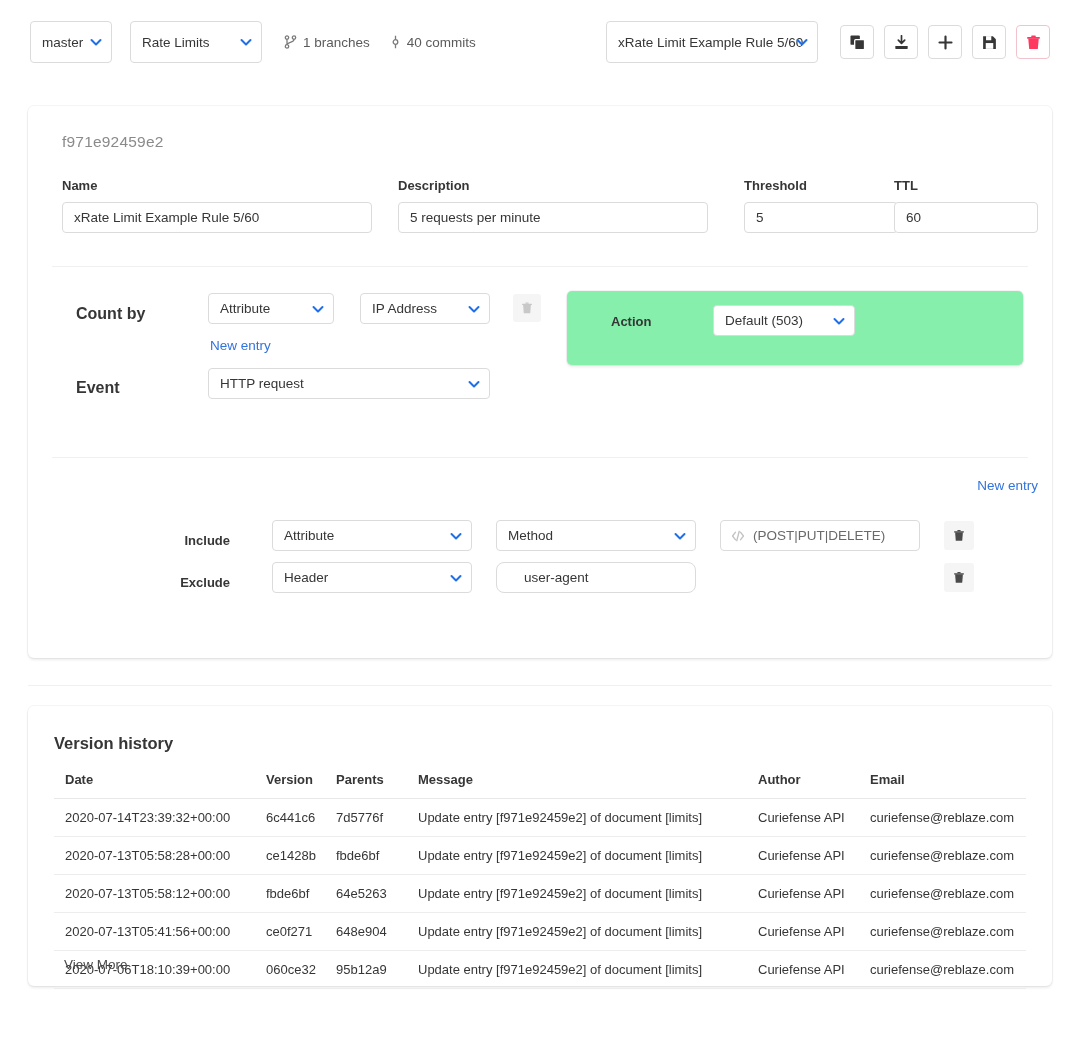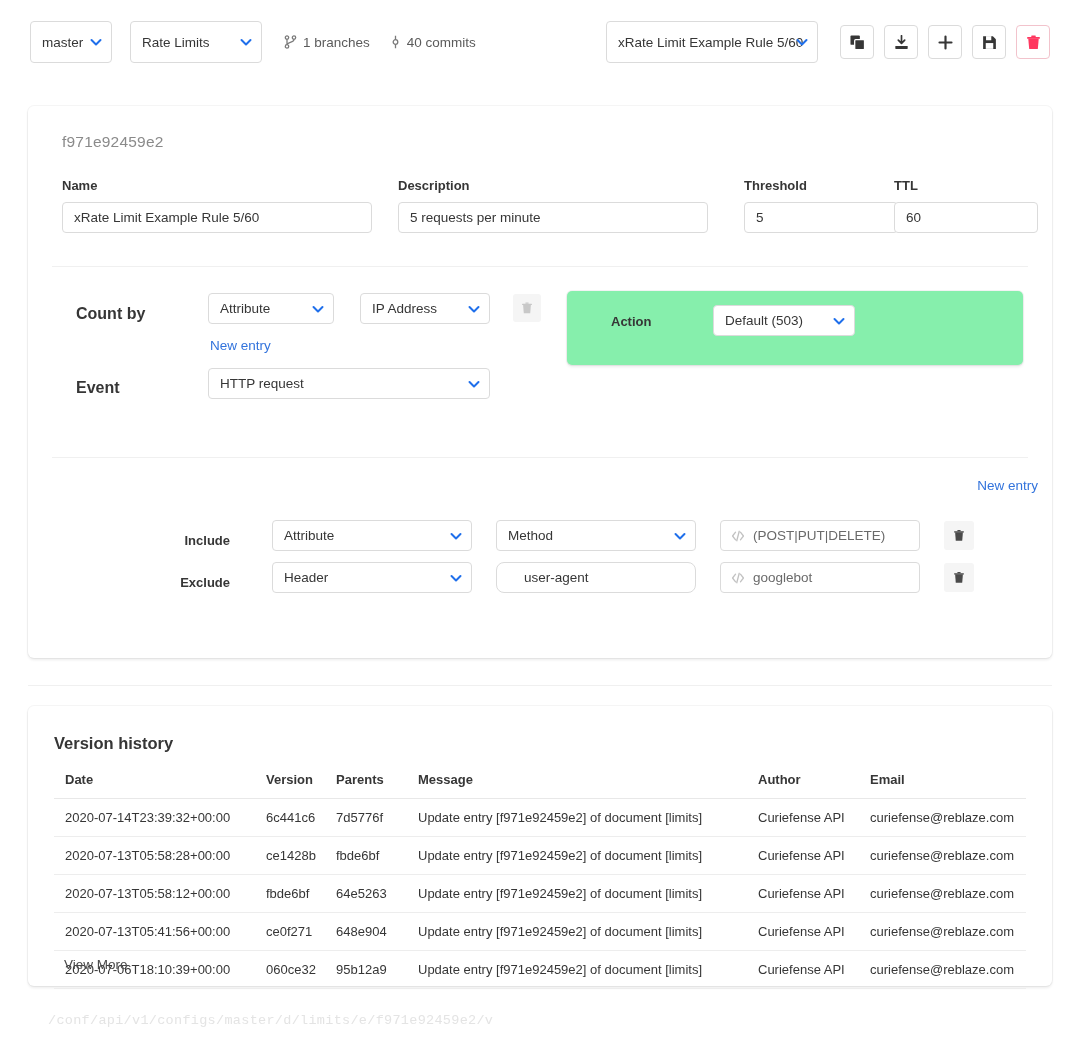--- a/index.html
+++ b/index.html
@@ -430,28 +430,20 @@
       <div class="select-box">
         <span>Header</span>
         <span class="caret">
           <svg viewBox="0 0 12 12" width="12" height="12">
               <path d="M1.5 4 L6 8.5 L10.5 4" fill="none" stroke="#1f6feb" stroke-width="2" stroke-linecap="round" stroke-linejoin="round"></path>
             </svg>
         </span>
       </div>
     </div>
     <div class="plain-input" id="inp-exc-field">user-agent</div>
-    <div class="code-input" id="inp-exc-value">
-      <span class="code-ico">
-        <svg width="14" height="14" viewBox="0 0 16 16">
-          <path d="M5.2 3.6 L1.8 8 L5.2 12.4 M10.8 3.6 L14.2 8 L10.8 12.4 M9.4 2.6 L6.6 13.4" fill="none" stroke="#c2c2c2" stroke-width="1.5" stroke-linecap="round" stroke-linejoin="round"></path>
-        </svg>
-      </span>
-      <span>googlebot</span>
-    </div>
     <div class="trash-sq active" id="trash-exc">
       <span>
         <svg width="12" height="13" viewBox="0 0 16 16">
           <path d="M2.8 3.8 H13.2 L12.3 15 H3.7 Z" fill="#4a4a4a"></path>
           <rect x="1.4" y="2.4" width="13.2" height="1.6" rx="0.5" fill="#4a4a4a"></rect>
           <rect x="5.8" y="0.6" width="4.4" height="1.6" rx="0.5" fill="#4a4a4a"></rect>
         </svg>
       </span>
     </div>
   </div>
@@ -512,15 +504,14 @@
           <td>Update entry [f971e92459e2] of document [limits]</td>
           <td>Curiefense API</td>
           <td>curiefense@reblaze.com</td>
         </tr>
       </tbody>
     </table>
 
     <div id="view-more">View More</div>
   </div>
 
-  <div id="footer-path">/conf/api/v1/configs/master/d/limits/e/f971e92459e2/v</div>
 
 </div>
 
 </body></html>

